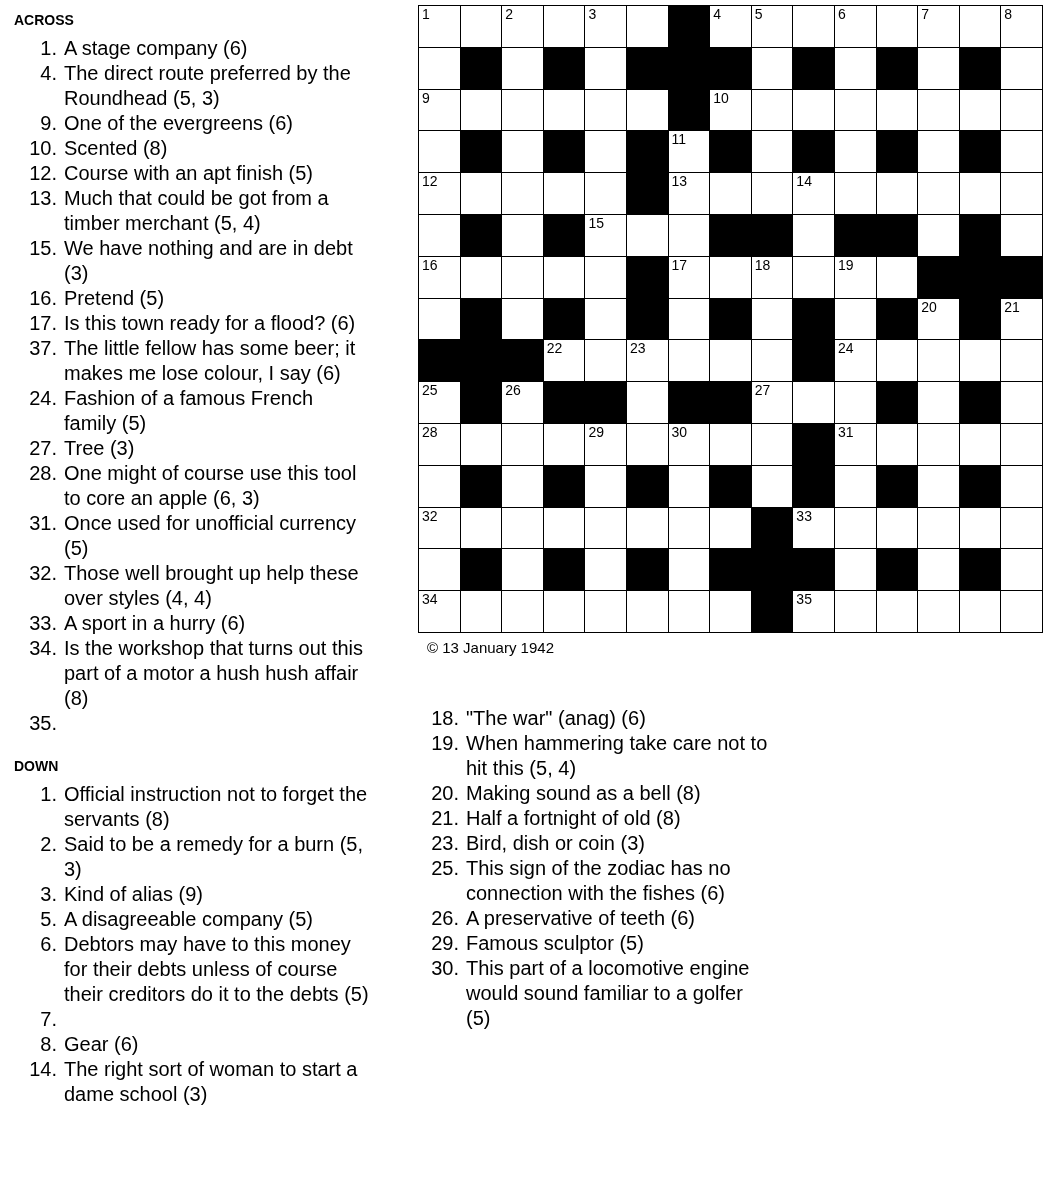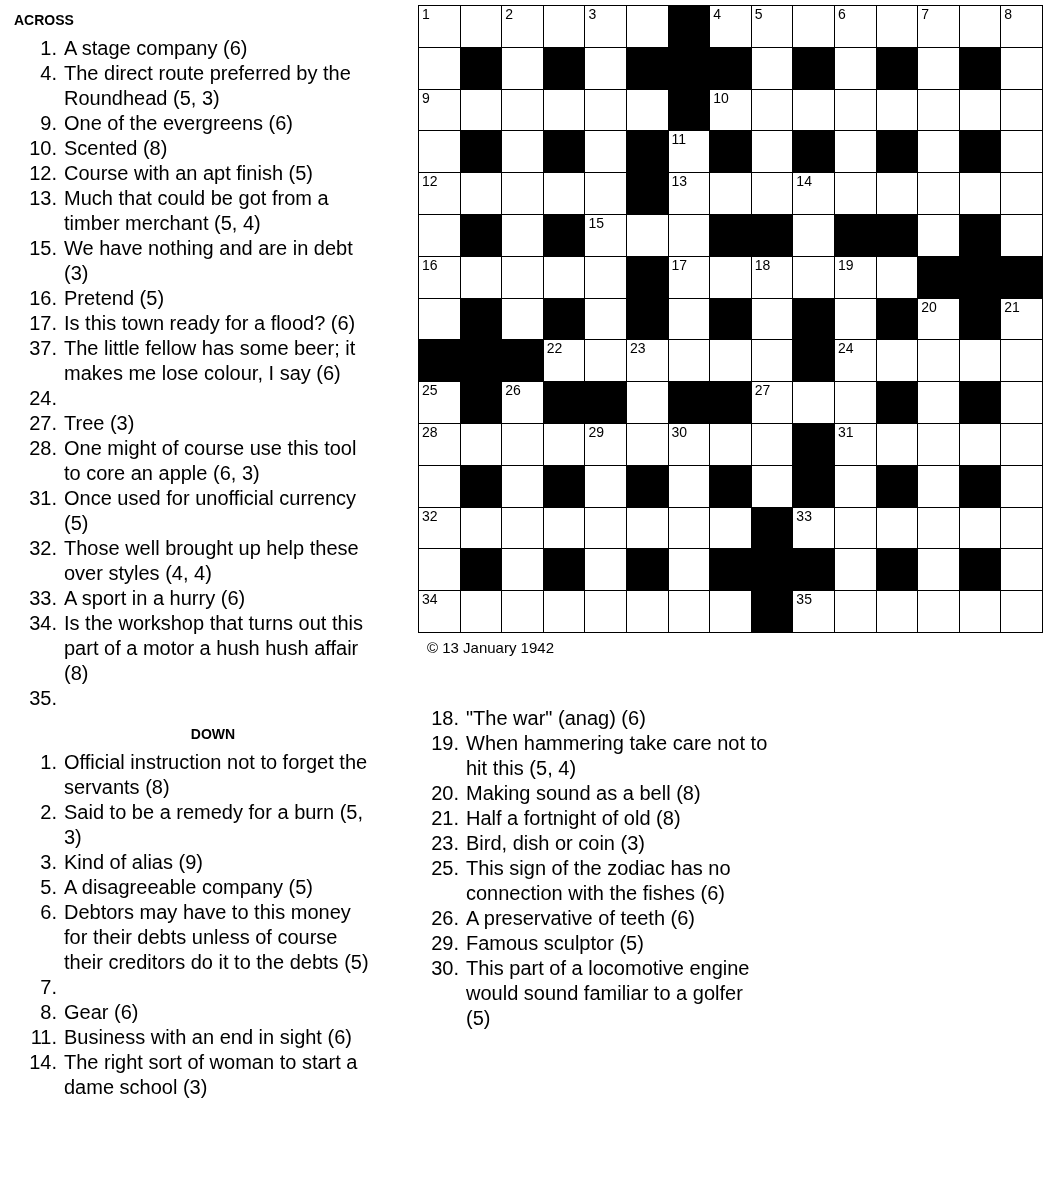--- a/index.html
+++ b/index.html
@@ -10,21 +10,21 @@
     color: #000000;
     font-family: "Liberation Sans", sans-serif;
   }
   .left-col {
     position: absolute; left: 14px; top: 8px; width: 398px;
   }
   .section-header {
     font-size: 14px; line-height: 25px; font-weight: bold;
     margin: 0 0 3px 0;
   }
-  .down-header { margin-top: 11px; text-align: center; }
+  .down-header { margin-top: 18px; }
   .clue {
     display: flex;
     font-size: 20px; line-height: 25px;
   }
   .clue-num {
     flex: 0 0 43px; text-align: right; padding-right: 7px;
   }
   .clue-text { flex: 1; }
   .grid {
     position: absolute; left: 418px; top: 5px;
@@ -97,20 +97,21 @@
       <div class="clue">
         <span class="clue-num">17.</span>
         <span class="clue-text">Is this town ready for a flood? (6)</span>
       </div>
       <div class="clue">
         <span class="clue-num">37.</span>
         <span class="clue-text">The little fellow has some beer; it<br>makes me lose colour, I say (6)</span>
       </div>
       <div class="clue">
         <span class="clue-num">24.</span>
+        <span class="clue-text">Fashion of a famous French<br>family (5)</span>
       </div>
       <div class="clue">
         <span class="clue-num">27.</span>
         <span class="clue-text">Tree (3)</span>
       </div>
       <div class="clue">
         <span class="clue-num">28.</span>
         <span class="clue-text">One might of course use this tool<br>to core an apple (6, 3)</span>
       </div>
       <div class="clue">
@@ -154,24 +155,20 @@
       <div class="clue">
         <span class="clue-num">6.</span>
         <span class="clue-text">Debtors may have to this money<br>for their debts unless of course<br>their creditors do it to the debts (5)</span>
       </div>
       <div class="clue">
         <span class="clue-num">7.</span>
       </div>
       <div class="clue">
         <span class="clue-num">8.</span>
         <span class="clue-text">Gear (6)</span>
-      </div>
-      <div class="clue">
-        <span class="clue-num">11.</span>
-        <span class="clue-text">Business with an end in sight (6)</span>
       </div>
       <div class="clue">
         <span class="clue-num">14.</span>
         <span class="clue-text">The right sort of woman to start a<br>dame school (3)</span>
       </div>
     </div>
 </div>
 
 <div class="grid" id="grid">
     <div class="cell">

